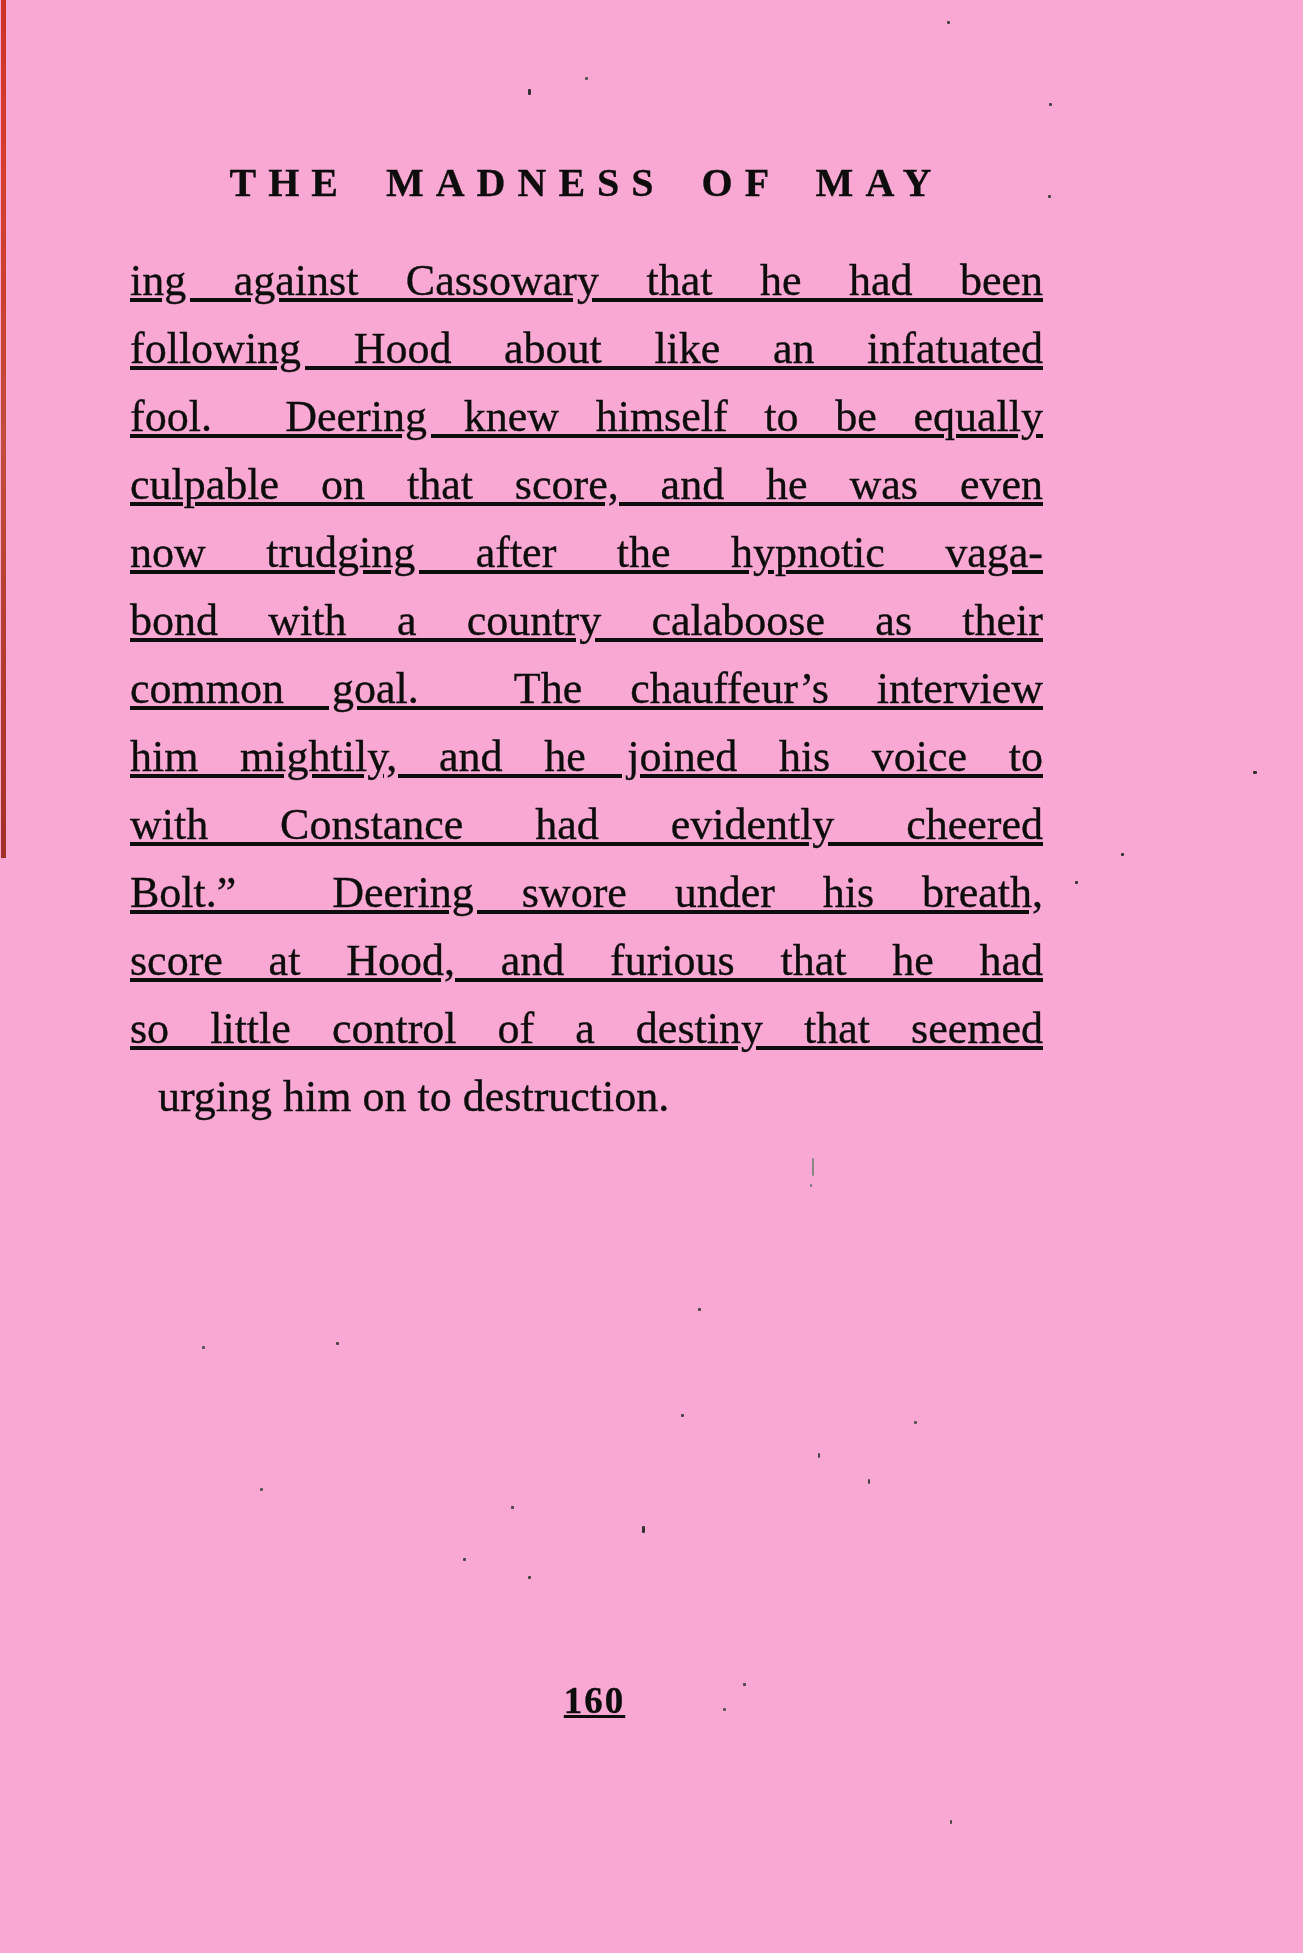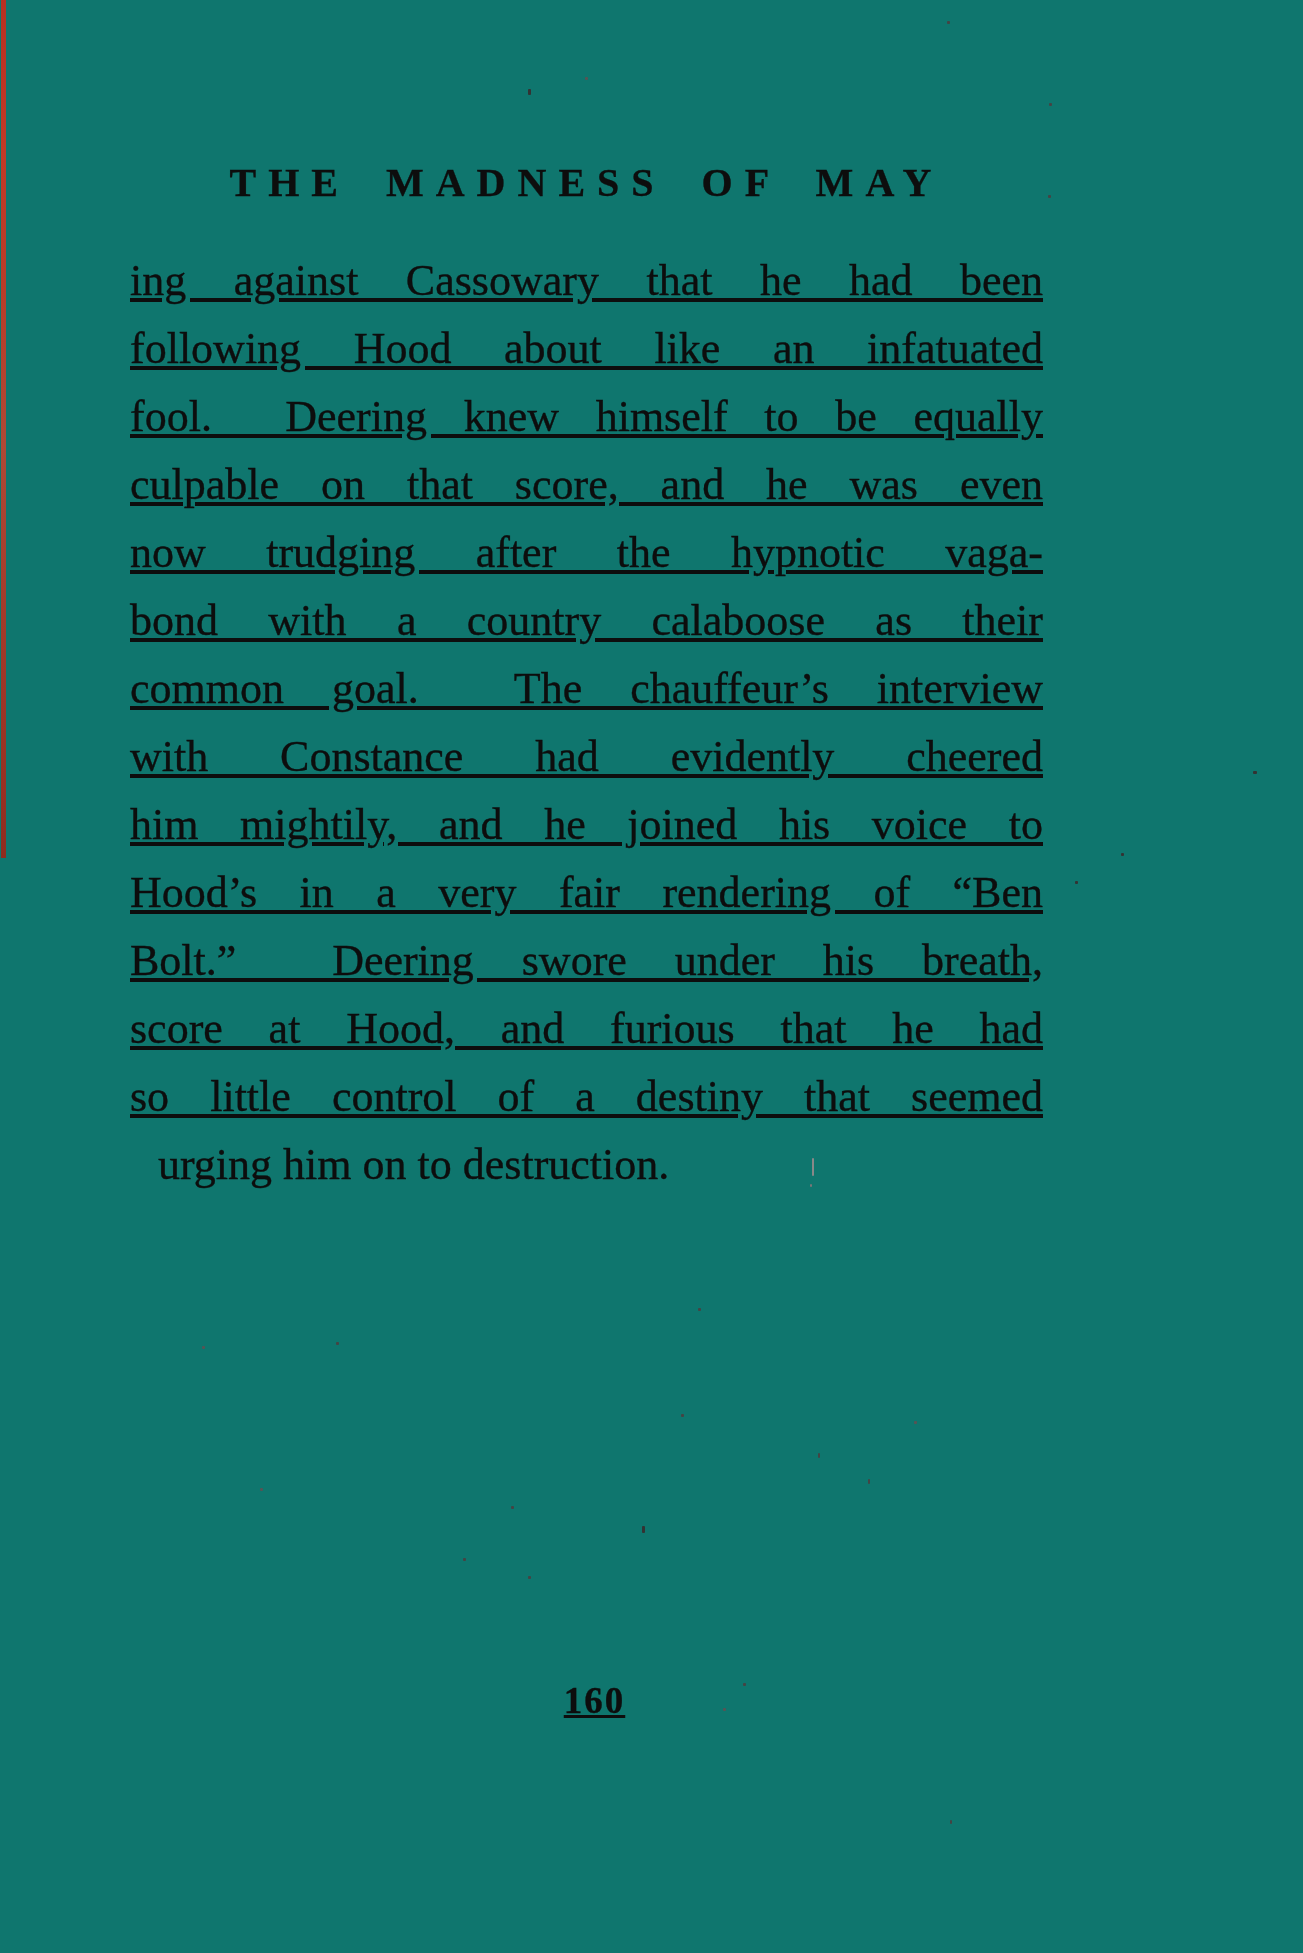--- a/index.html
+++ b/index.html
@@ -72,37 +72,36 @@
     font-weight: bold;
     letter-spacing: 2px;
     text-decoration: underline;
     -webkit-text-stroke: 0.3px #0d0d0d;
   }
   .speck { position: absolute; border-radius: 1px; }
 </style>
 </head>
 <body>
 
-<div class="page" style="background: #0f766e; color: rgb(13, 13, 13);">
+<div class="page" style="background: #f9a8d4; color: rgb(13, 13, 13);">
 
   <div class="red-edge"></div>
 
   <div class="running-head">THE MADNESS OF MAY</div>
 
   <div class="body-text">
     <div class="jline">ing against Cassowary that he had been</div>
     <div class="jline">following Hood about like an infatuated</div>
     <div class="jline">fool.&nbsp; Deering knew himself to be equally</div>
     <div class="jline">culpable on that score, and he was even</div>
     <div class="jline">now trudging after the hypnotic vaga-</div>
     <div class="jline">bond with a country calaboose as their</div>
     <div class="jline">common goal.&nbsp; The chauffeur’s interview</div>
+    <div class="jline">him mightily, and he joined his voice to</div>
     <div class="jline">with Constance had evidently cheered</div>
-    <div class="jline">him mightily, and he joined his voice to</div>
-    <div class="jline">Hood’s in a very fair rendering of “Ben</div>
     <div class="jline">Bolt.”&nbsp; Deering swore under his breath,</div>
     <div class="jline">score at Hood, and furious that he had</div>
     <div class="jline">so little control of a destiny that seemed</div>
     <div class="lastline">urging him on to destruction.</div>
   </div>
 
   <div class="folio">160</div>
 
   <div id="noise-layer">
       <div class="speck" style="left: 947px; top: 21px; width: 3px; height: 3px; background: rgb(68, 68, 68);"></div>

